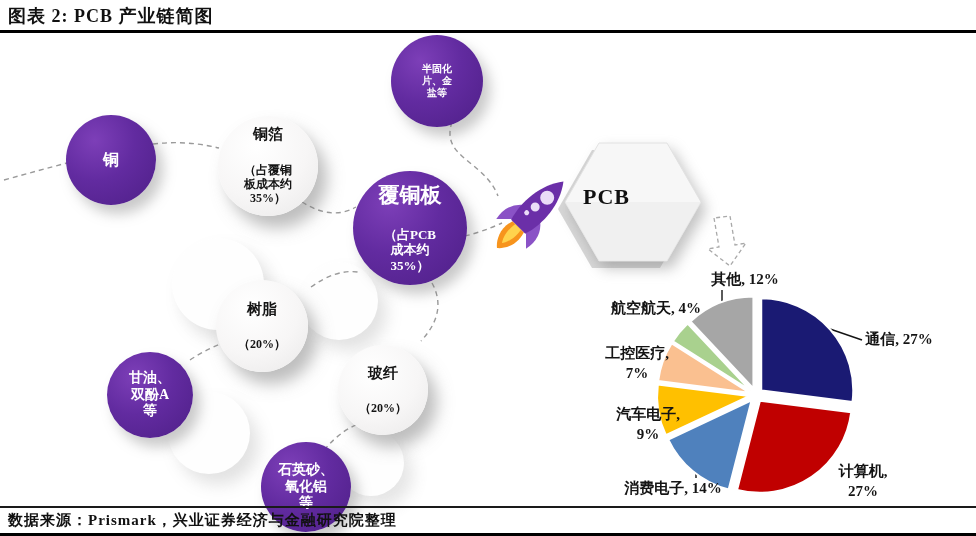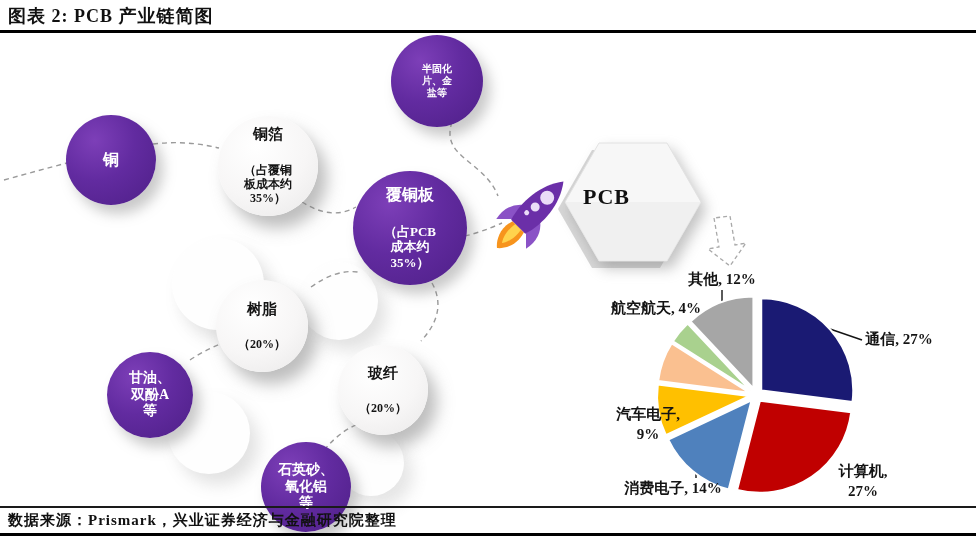--- a/index.html
+++ b/index.html
@@ -101,21 +101,21 @@
 35%）</span>
   </div>
 
   <div class="node purple" style="left:391px;top:35px;width:92px;height:92px;">
     <span class="t1" style="font-size:10px">半固化
 片、金
 盐等</span>
   </div>
 
   <div class="node purple" style="left:353px;top:171px;width:114px;height:114px;">
-    <span class="t1" style="font-size:16px">覆铜板</span>
+    <span class="t1" style="font-size:21px">覆铜板</span>
     <span class="t2" style="font-size:13px">（占PCB
 成本约
 35%）</span>
   </div>
 
   <div class="node white" style="left:216px;top:280px;width:92px;height:92px;font-family:Liberation Serif, serif;">
     <span class="t1">树脂</span>
     <span class="t2">（20%）</span>
   </div>
 
@@ -137,21 +137,23 @@
   </div>
 
   <div class="hex-label">PCB</div>
 
   <div class="pie-label" style="left:899px;top:339px;">通信, 27%</div>
   <div class="pie-label" style="left:845px;top:481px;margin-left:18px;">计算机,
 27%</div>
   <div class="pie-label" style="left:673px;top:488px;">消费电子, 14%</div>
   <div class="pie-label" style="left:648px;top:424px;">汽车电子,
 9%</div>
+  <div class="pie-label" style="left:637px;top:363px;">工控医疗,
+7%</div>
   <div class="pie-label" style="left:656px;top:308px;">航空航天, 4%</div>
-  <div class="pie-label" style="left:722px;top:279px;">其他, 12%</div>
+  <div class="pie-label" style="left:745px;top:279px;">其他, 12%</div>
 
   <div class="title">图表 2: PCB 产业链简图</div>
   <div class="title-rule"></div>
   <div class="footer-rule"></div>
   <div class="source">数据来源：Prismark，兴业证券经济与金融研究院整理</div>
   <div class="bottom-rule"></div>
 </div>
 
 </body></html>

